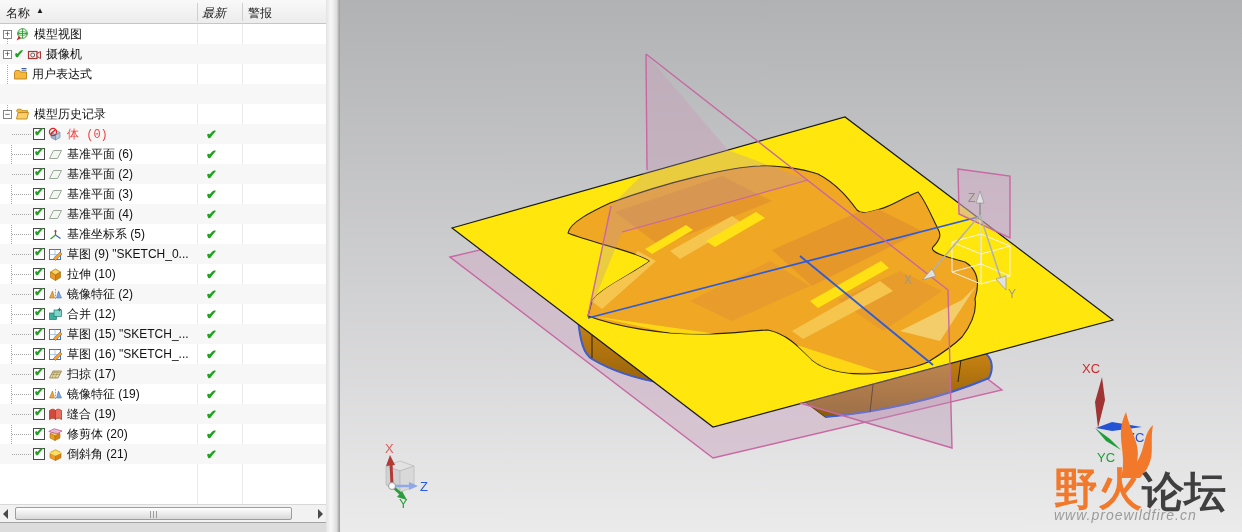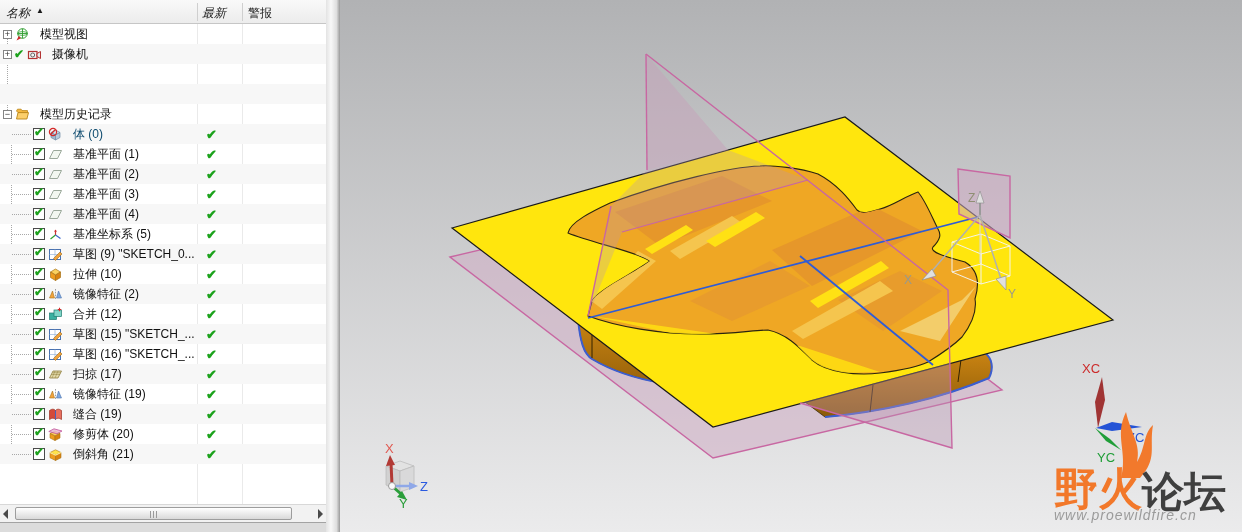--- a/index.html
+++ b/index.html
@@ -9,21 +9,21 @@
     font-family:"Liberation Sans", sans-serif; background:#ffffff;
   }
   
   .panel { position:absolute; left:0; top:0; width:326px; height:532px; background:#fff; }
   .panel-header {
     position:absolute; left:0; top:0; width:326px; height:24px;
     background:linear-gradient(#f9f9f9,#ececec); border-bottom:1px solid #c6c6c6;
     font-size:12px; color:#222;
   }
   .panel-header .hc { position:absolute; top:5px; white-space:nowrap; }
-  .hc-name { left:6px;font-style:italic; }
+  .hc-name { left:6px; }
   .sort-icon { position:absolute; left:36px; top:6px; font-size:8px; color:#1a1a1a; }
   .hc-latest { left:202px;font-style:italic; }
   .hc-alerts { left:248px; }
   .hsep { position:absolute; top:3px; height:18px; width:1px; background:#cfcfcf; }
   .hsep.s1 { left:197px; } .hsep.s2 { left:242px; }
 
   .rows { position:absolute; left:0; top:24px; width:326px; height:480px; overflow:hidden; }
   .gridline { position:absolute; top:0; height:480px; width:1px; background:#eaeaea; z-index:2; }
   .gl1 { left:197px; } .gl2 { left:242px; }
   .vconn { position:absolute; width:0; border-left:1px dotted #a8a8a8; z-index:1; }
@@ -39,22 +39,22 @@
   .expand {
     width:9px; height:9px; flex:none; margin-left:3px; background:#fff;
     border:1px solid #848484; font-size:9px; line-height:7px; text-align:center; color:#333;
   }
   .stub { width:19px; height:0; flex:none; margin-left:12px; border-top:1px dotted #a8a8a8; }
   .cb { width:12px; height:12px; flex:none; margin-left:2px; border:1px solid #4a4a4a; background:#fff; position:relative; }
   .cb .tick { position:absolute; left:0px; top:-4px; color:#1ca21c; font-size:12px; font-weight:bold; }
   .precheck { color:#1ca21c; font-weight:bold; font-size:12px; margin-left:2px; flex:none; }
   .icon { width:15px; height:15px; flex:none; margin-left:3px; }
   .icon svg { display:block; }
-  .lbl { margin-left:10px; white-space:nowrap; }
-  .lbl.muted { color:#0c4a6e; }
+  .lbl { margin-left:4px; white-space:nowrap; }
+  .lbl.muted { color:#ef4444;font-family:Liberation Mono, monospace; }
   .lbl.bold { font-weight:normal; }
   .latest-tick { color:#1ca21c; font-size:13px; font-weight:bold; }
 
   .hscroll {
     position:absolute; left:0; top:504px; width:326px; height:18px;
     background:#f2f2f2; border-top:1px solid #d8d8d8;
   }
   .arr { position:absolute; top:4px; width:0; height:0; border:5px solid transparent; }
   .arr.left  { left:3px;  border-right-color:#4a4a4a; border-left-width:0; }
   .arr.right { right:3px; border-left-color:#4a4a4a; border-right-width:0; }
@@ -118,20 +118,30 @@
               <circle cx="5.7" cy="8" r="2" fill="none" stroke="#555" stroke-width="0.9"></circle>
               <path d="M10 6.5l3.5-2v7l-3.5-2z" fill="#e8e8e8" stroke="#b23232"></path>
             </svg>
           </span>
           <span class="lbl">摄像机</span>
         </div>
         <div class="cell-latest"></div>
         <div class="cell-alerts"></div>
       </div>
       <div class="row">
+        <div class="cell-name">
+          <span class="spacer"></span>
+          <span class="icon">
+            <svg viewBox="0 0 15 15" width="15" height="15">
+              <path d="M1.5 5.5l1-2h4l1 1.5h6v7h-12z" fill="#f6b73c" stroke="#b98416" stroke-width="0.9"></path>
+              <path d="M8.5 1.5h5M8.5 3.2h5" stroke="#445f8f"></path>
+            </svg>
+          </span>
+          <span class="lbl">用户表达式</span>
+        </div>
         <div class="cell-latest"></div>
         <div class="cell-alerts"></div>
       </div>
       <div class="row stripe">
         <div class="cell-latest"></div>
         <div class="cell-alerts"></div>
       </div>
       <div class="row">
         <div class="cell-name">
           <span class="expand">−</span>
@@ -172,21 +182,21 @@
         <div class="cell-name">
           <span class="stub"></span>
           <span class="cb">
             <span class="tick">✔</span>
           </span>
           <span class="icon">
             <svg viewBox="0 0 15 15" width="15" height="15">
               <polygon points="1.5,11.5 5.5,3.5 13.5,3.5 9.5,11.5" fill="#f2f7f0" stroke="#9aa89a"></polygon>
             </svg>
           </span>
-          <span class="lbl">基准平面 (1)</span>
+          <span class="lbl">基准平面 (6)</span>
         </div>
         <div class="cell-latest">
           <span class="latest-tick">✔</span>
         </div>
         <div class="cell-alerts"></div>
       </div>
       <div class="row stripe">
         <div class="cell-name">
           <span class="stub"></span>
           <span class="cb">

